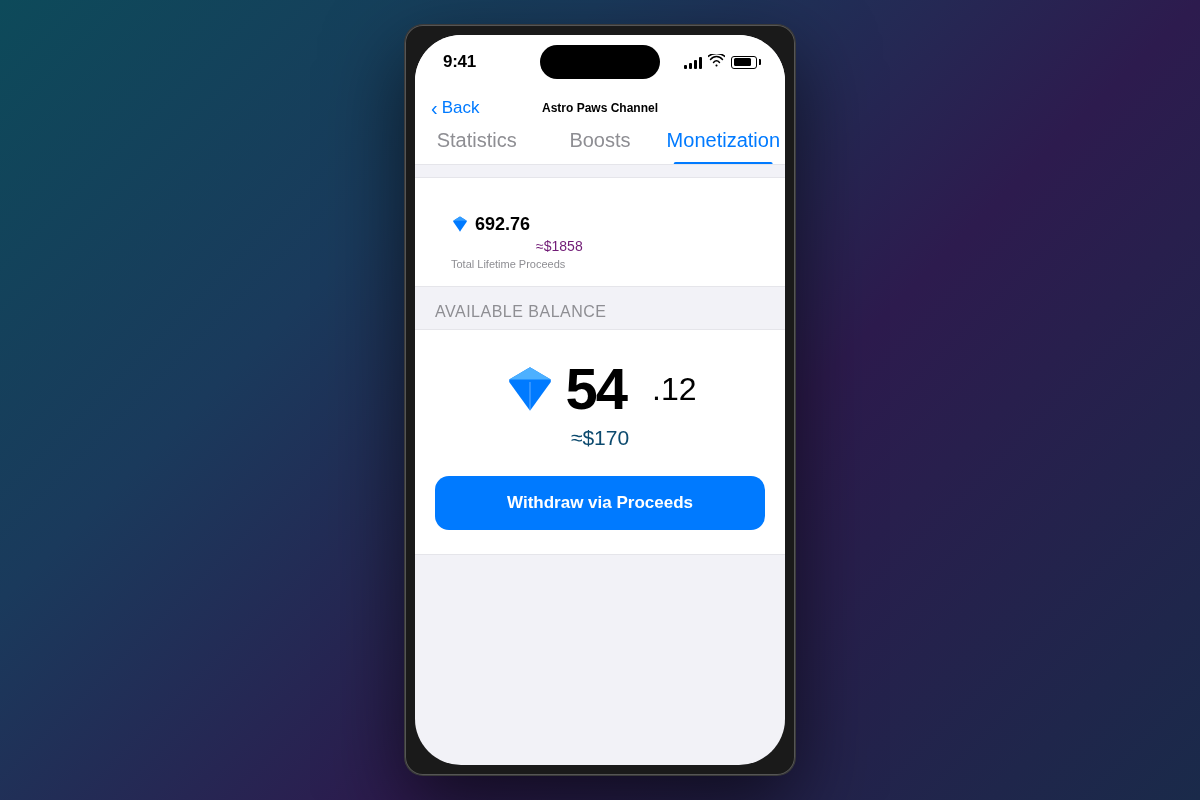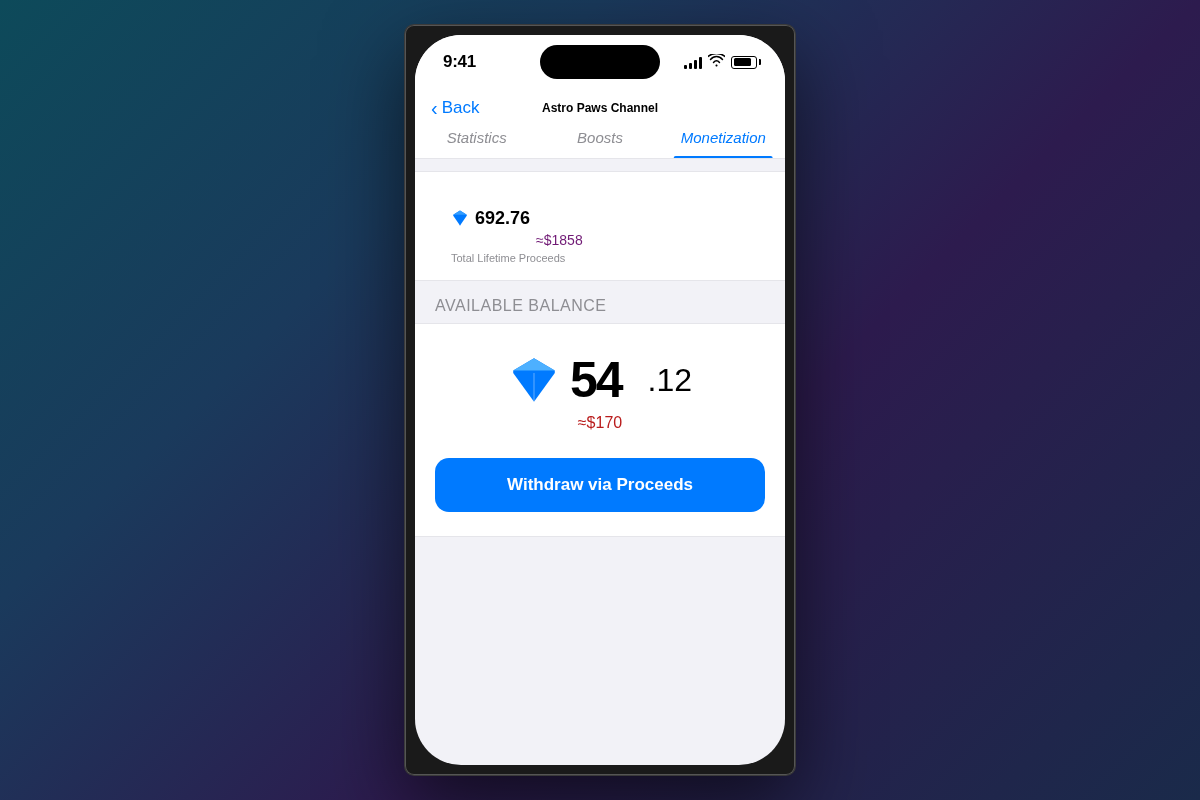--- a/index.html
+++ b/index.html
@@ -12,21 +12,21 @@
       display: flex;
       align-items: center;
       justify-content: center;
       font-family: -apple-system, BlinkMacSystemFont, 'SF Pro Display', 'Helvetica Neue', sans-serif;
     }
 
     .phone-outer {
       width: 390px;
       height: 750px;
       background: #1a1a1a;
-      border-radius: 9px;
+      border-radius: 18px;
       padding: 10px;
       box-shadow:
         0 0 0 1px #3a3a3a,
         0 30px 80px rgba(0,0,0,0.6),
         inset 0 0 0 1px #555;
       position: relative;
     }
 
     .phone-inner {
       width: 100%;
@@ -153,29 +153,28 @@
     
     .tabs-container {
       background: #ffffff;
       display: flex;
       justify-content: space-around;
       padding: 14px 0 0;
       border-bottom: 1px solid #e5e5ea;
     }
 
     .tab-item {
-      font-size: 15px;
+      font-size: 20px;
       font-weight: 400;
       color: #8e8e93;
       padding-bottom: 12px;
       cursor: pointer;
       position: relative;
       flex: 1;
       text-align: center;
-      font-style: italic;
     }
 
     .tab-item.active {
       color: #007aff;
       font-weight: 500;
     }
 
     .tab-item.active::after {
       content: '';
       position: absolute;
@@ -261,37 +260,37 @@
       gap: 10px;
       margin-bottom: 6px;
     }
 
     .ton-logo {
       width: 52px;
       height: 52px;
     }
 
     .balance-number {
-      font-size: 50px;
+      font-size: 58px;
       font-weight: 700;
       color: #000;
       line-height: 1;
       letter-spacing: -2px;
     }
 
     .balance-decimal {
       font-size: 32px;
       font-weight: 500;
       color: #000;
       margin-left: 16px;
     }
 
     .balance-usd {
-      font-size: 16px;
-      color: #b91c1c;
+      font-size: 21px;
+      color: #0c4a6e;
       margin-top: 2px;
       margin-bottom: 20px;
     }
 
     .withdraw-button {
       background: #007aff;
       color: #ffffff;
       border: none;
       border-radius: 14px;
       width: 100%;

